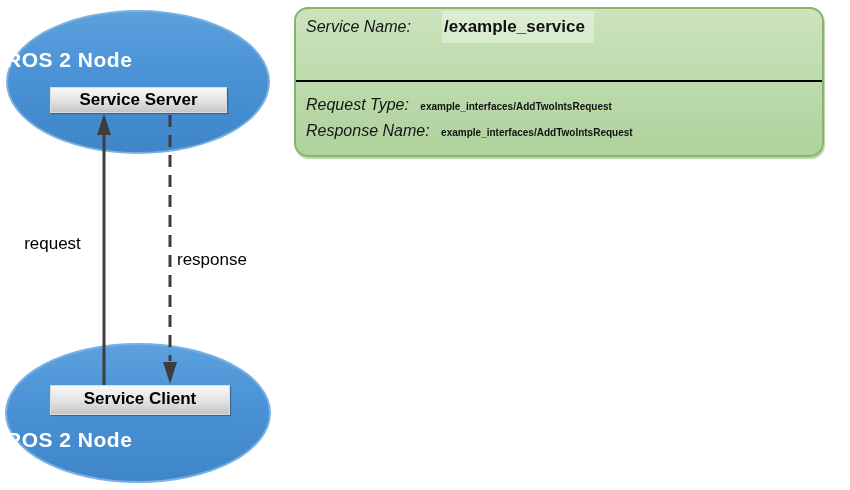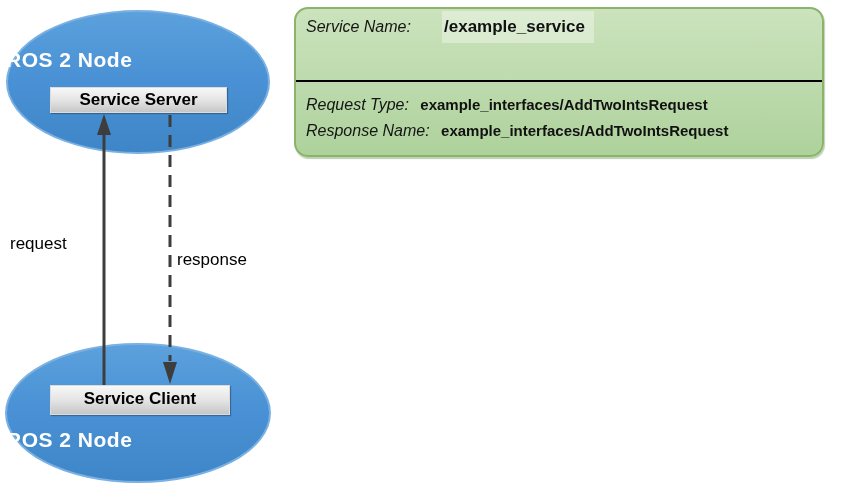--- a/index.html
+++ b/index.html
@@ -45,21 +45,21 @@
   .port-box.server{left:50px;top:87px;width:177px;height:26px;line-height:24px;}
   .port-box.client{left:50px;top:385px;width:180px;height:30px;line-height:25px;}
 
   
   svg.arrows{position:absolute;left:0;top:0;width:850px;height:490px;pointer-events:none;}
   .arrow-line{stroke:var(--arrow-dark);stroke-width:3;fill:none;}
   .arrow-line.dashed{stroke-dasharray:12 8;}
   .arrow-head{fill:var(--arrow-dark);stroke:none;}
 
   .edge-label{position:absolute;color:#000;font-size:17px;line-height:20px;}
-  .edge-label.request{left:10px;top:234px;width:85px;text-align:left;}
+  .edge-label.request{left:10px;top:234px;width:85px;text-align:center;}
   .edge-label.response{left:177px;top:250px;}
 
   
   .info-card{position:absolute;left:294px;top:7px;width:530px;height:150px;
     border:2px solid var(--card-green-border);border-radius:14px;
     background:linear-gradient(180deg, var(--card-green-top) 0%, var(--card-green-bottom) 100%);
     box-shadow:1px 2px 1px rgba(110,150,85,0.45);
     overflow:hidden;color:var(--text-dark);}
   .card-section.top{padding:4px 0 11px 10px;}
   .card-section.bottom{padding:10px 0 0 10px;}
@@ -68,21 +68,21 @@
   .card-row{white-space:nowrap;}
   .card-section.top .card-row{height:28px;line-height:28px;display:flex;align-items:center;}
   .card-section.bottom .card-row{height:26px;line-height:26px;}
 
   .card-label{font-style:italic;font-size:16px;color:#151515;}
   .card-section.top .card-label{display:inline-block;width:136px;flex:0 0 136px;}
   .card-section.bottom .card-label{margin-right:7px;text-align:right;}
 
   .card-value{font-weight:bold;}
   .card-section.top .card-value{font-size:17px;}
-  .card-section.bottom .card-value{font-size:15px;}
+  .card-section.bottom .card-value{font-size:10px;}
   .value-highlight{background:rgba(255,255,255,0.35);padding:2px 9px 2px 2px;}
 </style>
 </head>
 <body>
 
 <div class="canvas">
 
   <div class="node-ellipse top"></div>
   <div class="node-title top">ROS 2 Node</div>
   <div class="port-box server">Service Server</div>

